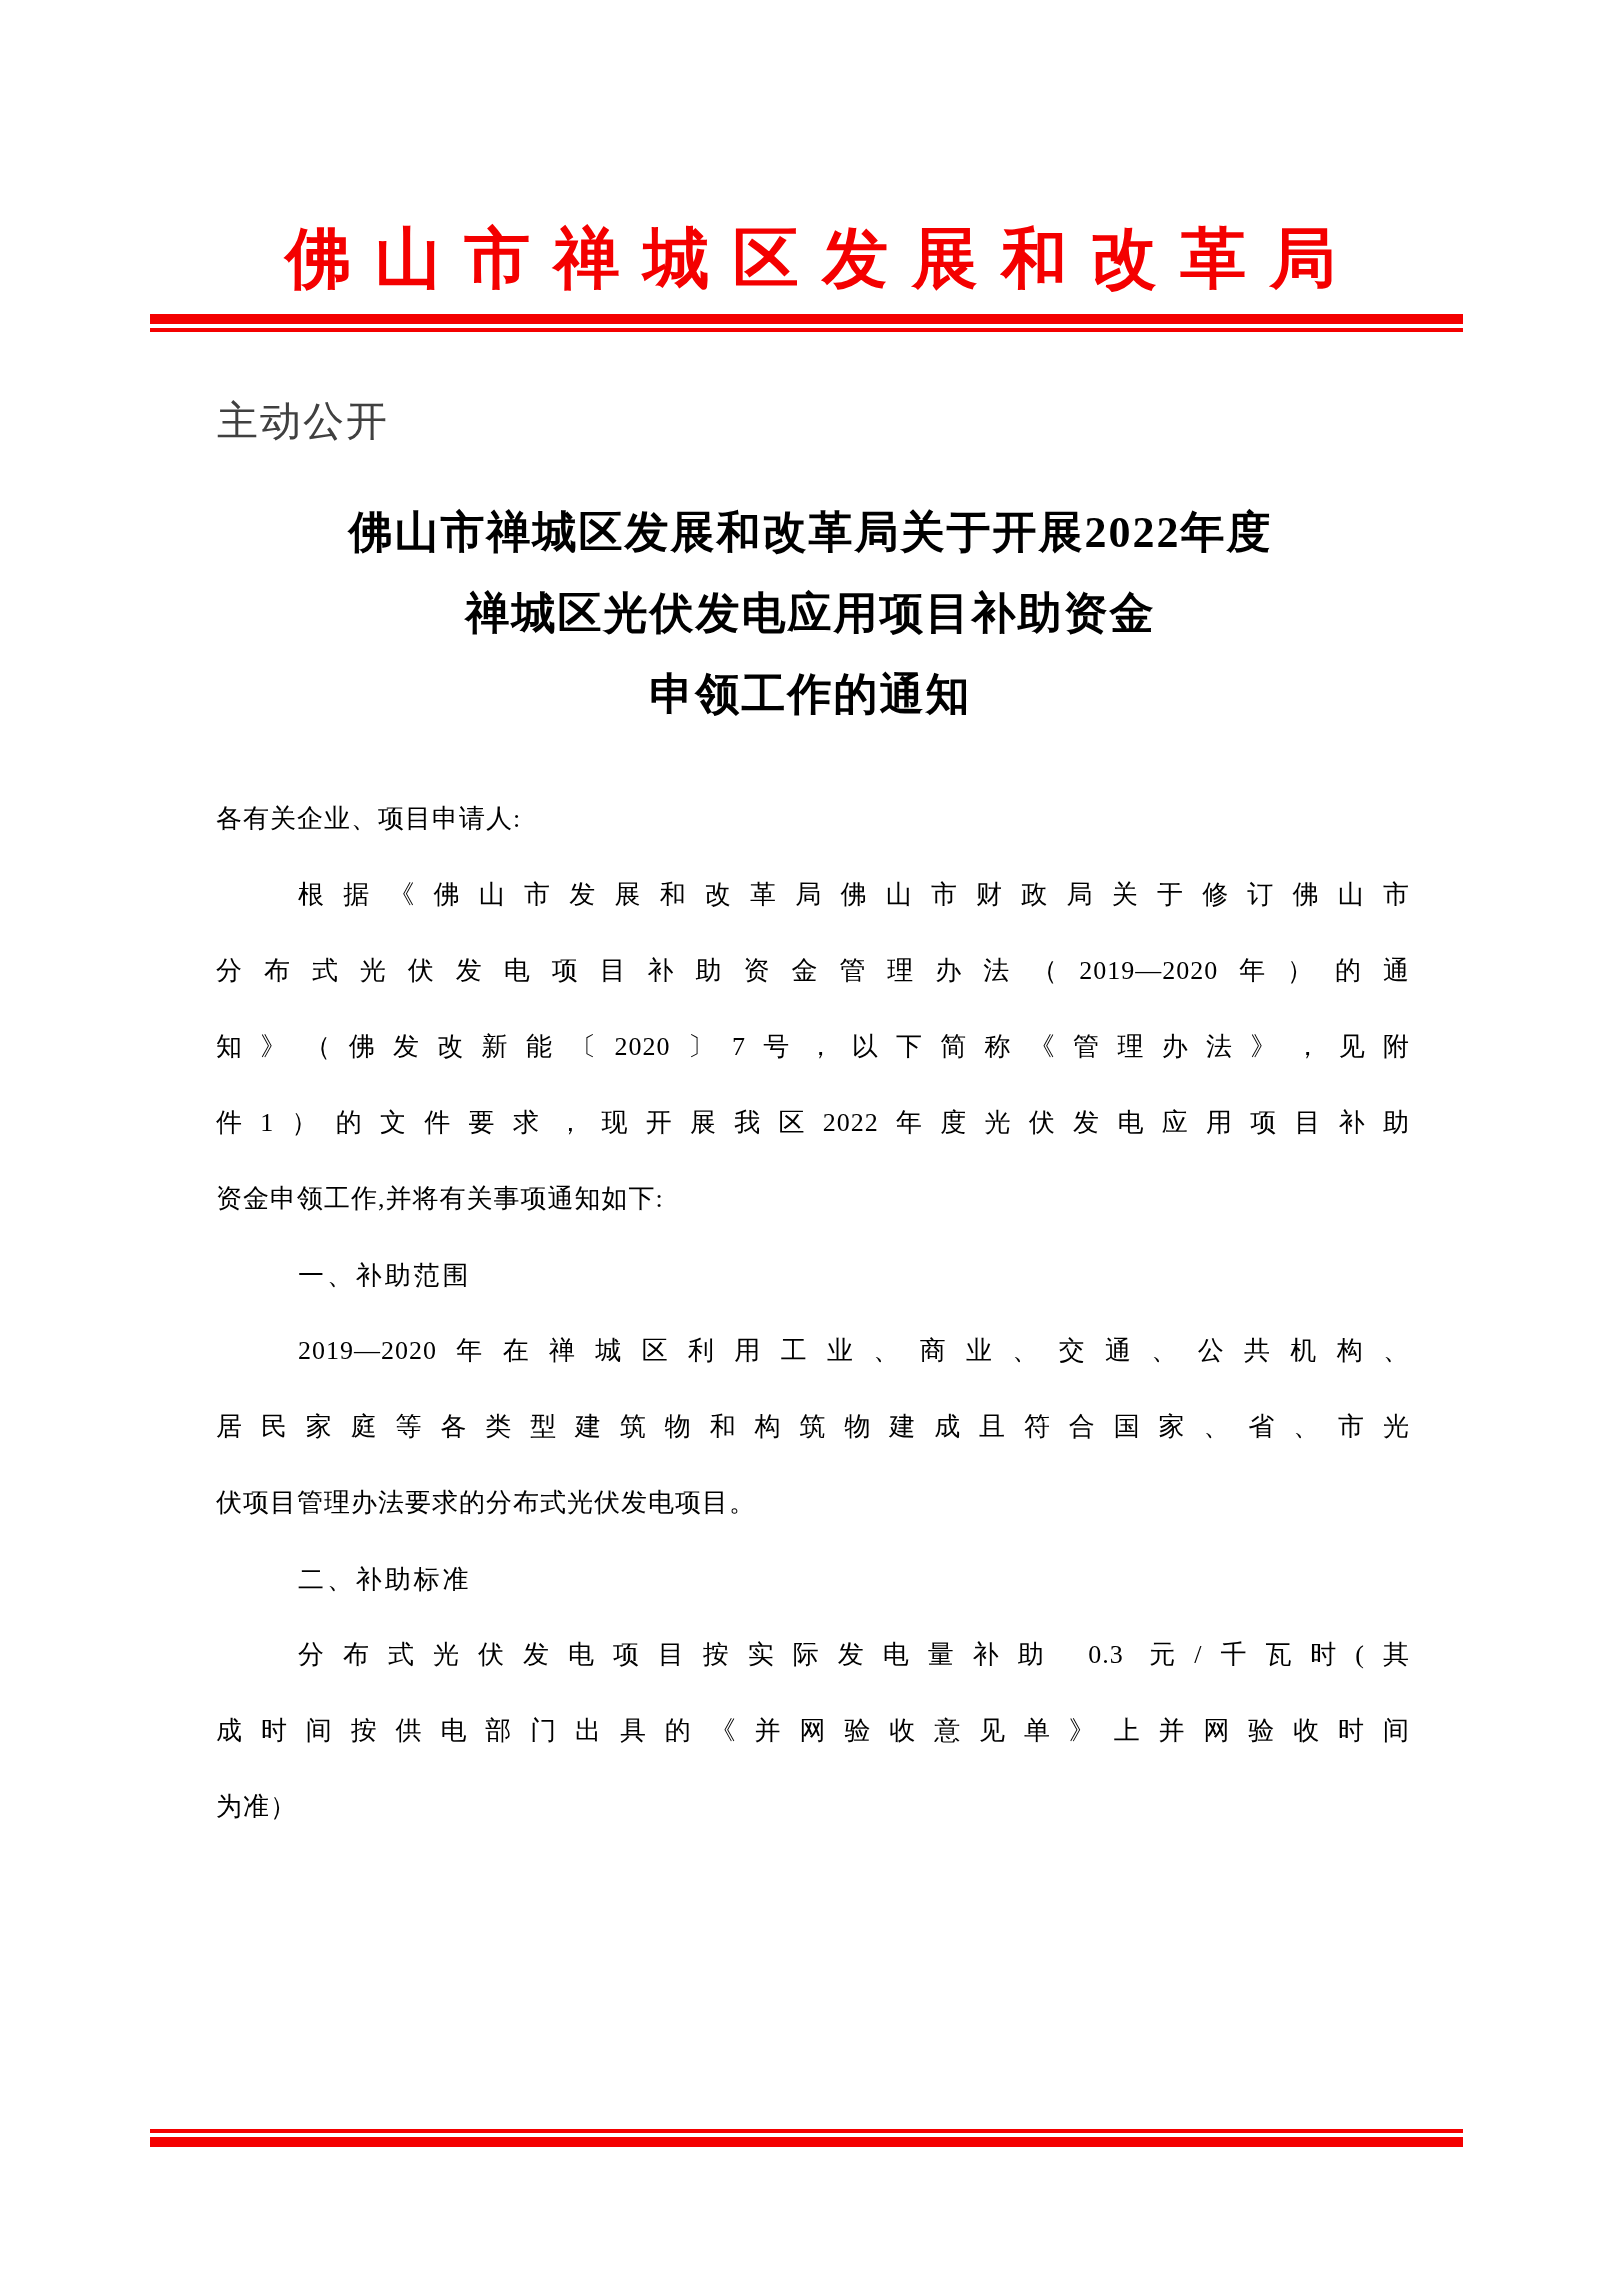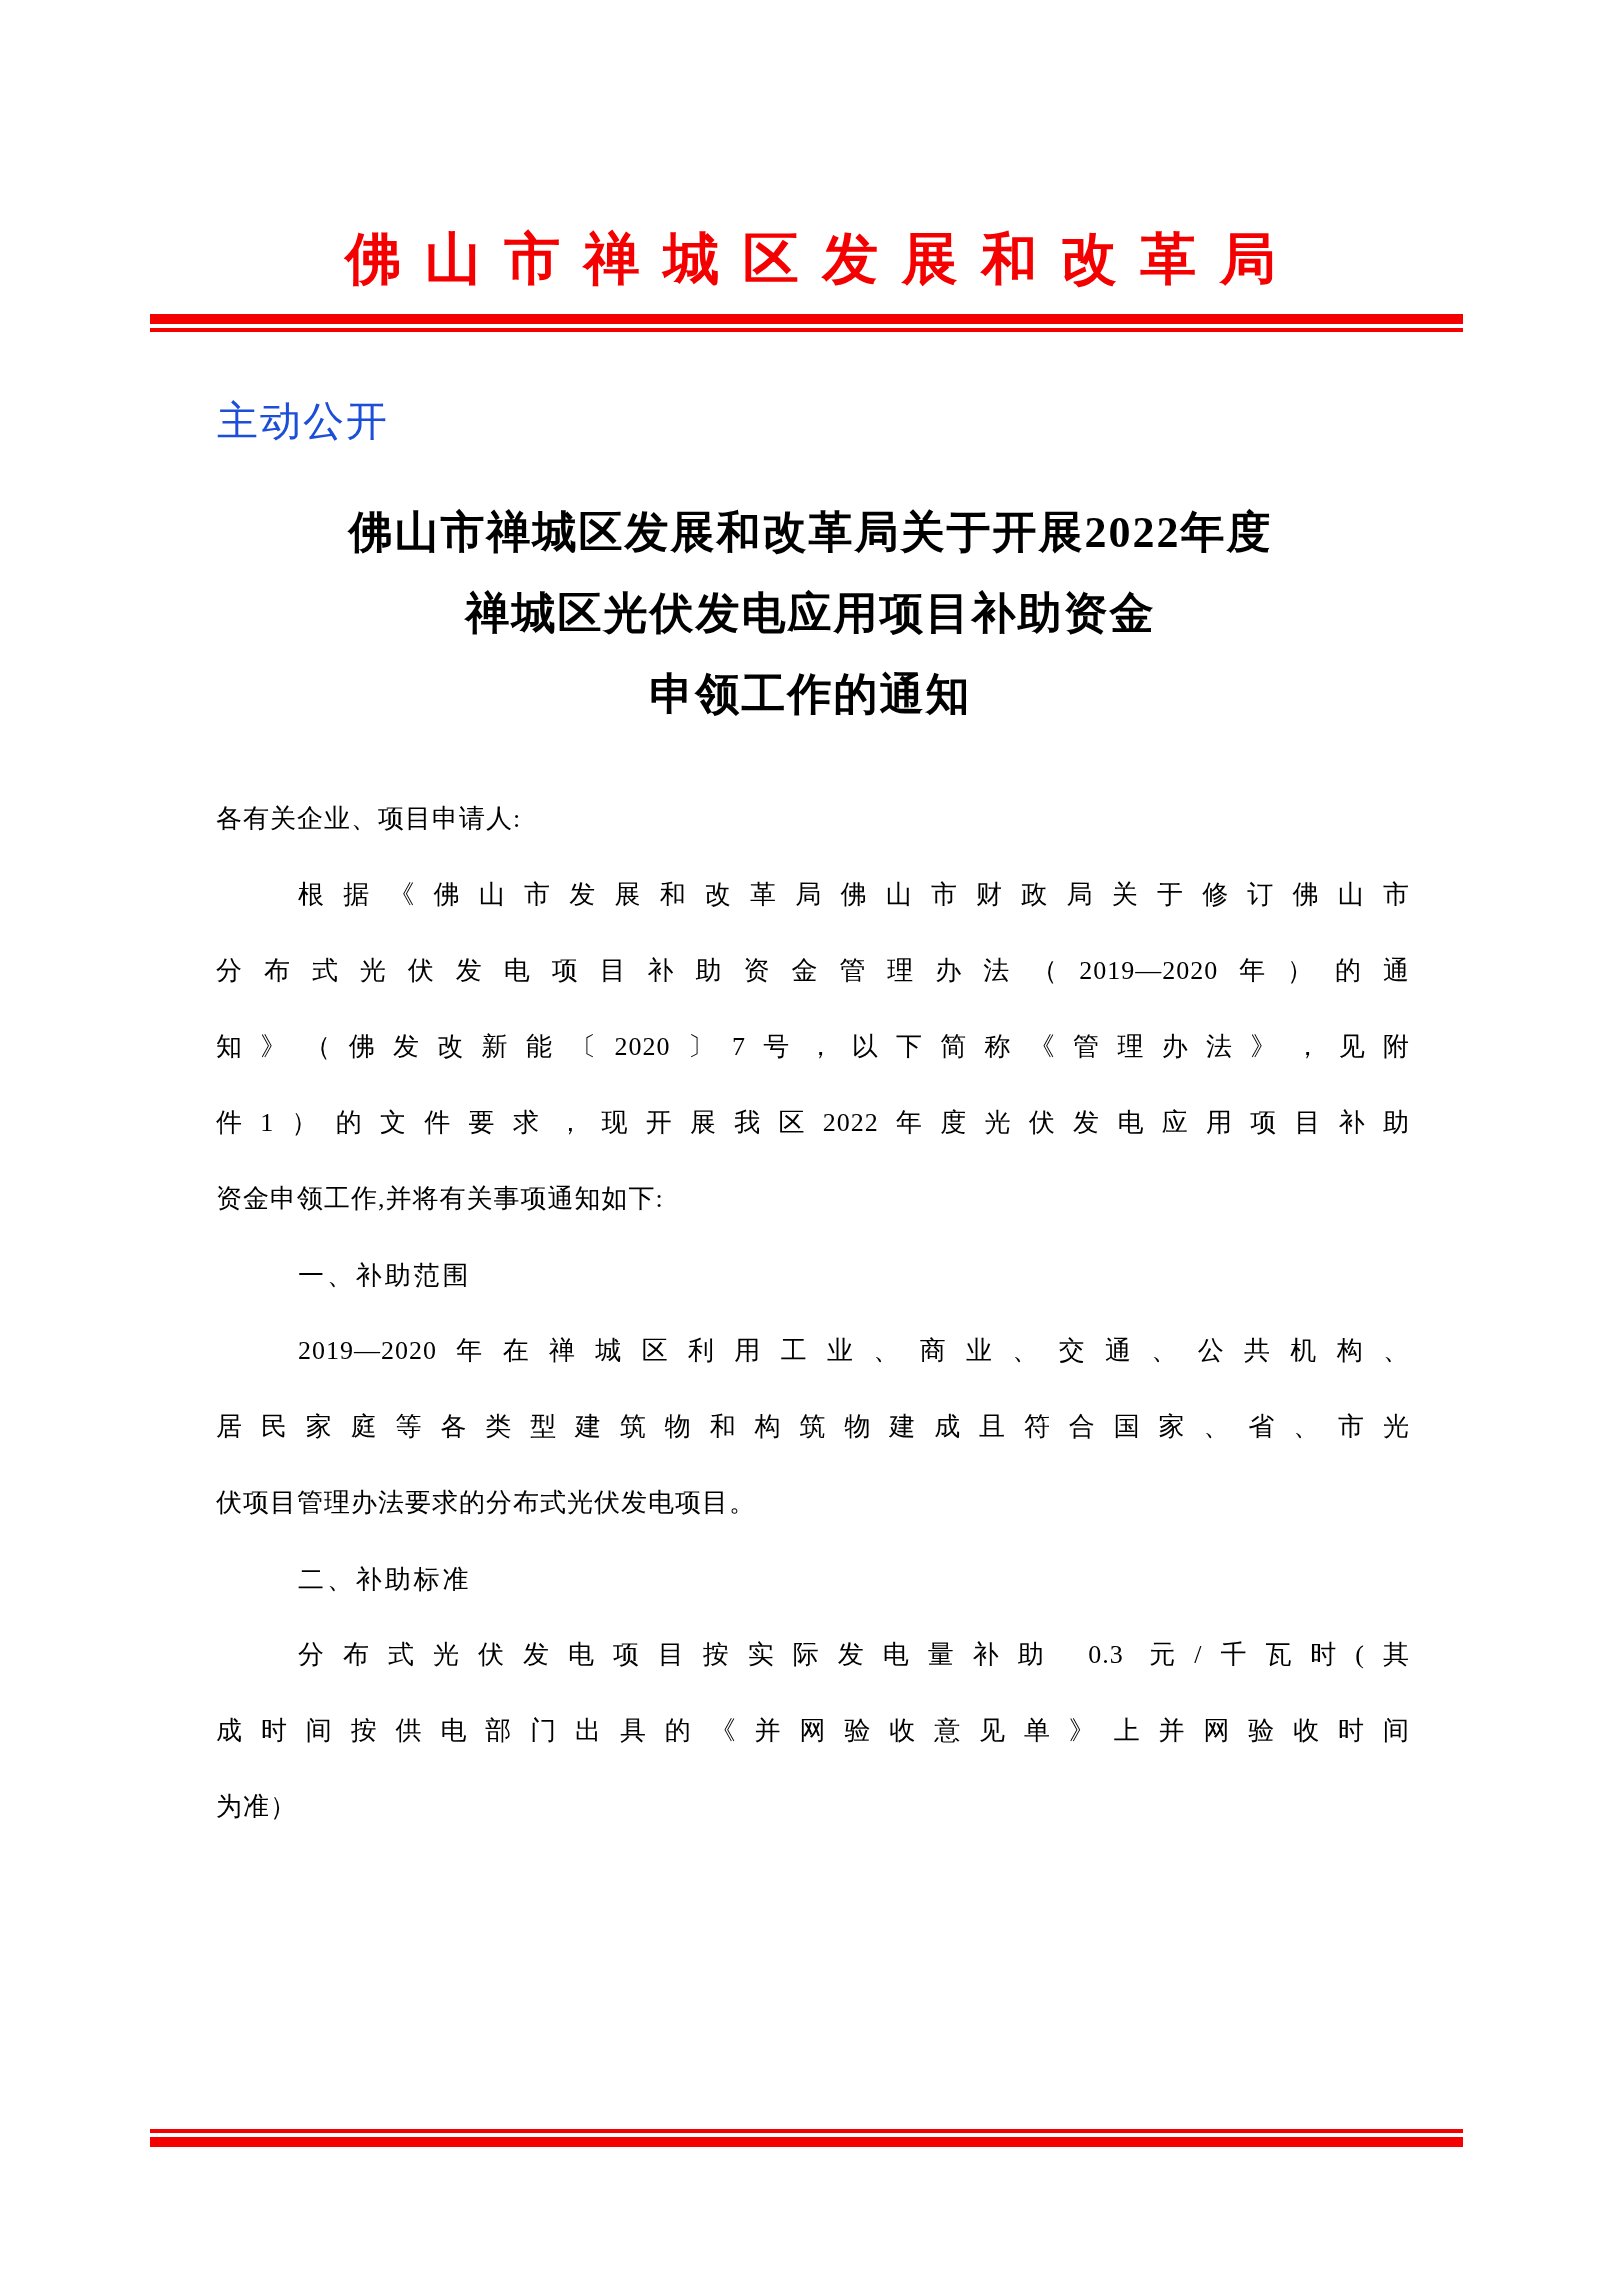--- a/index.html
+++ b/index.html
@@ -10,42 +10,42 @@
     margin:0 auto;
     overflow:hidden;
     font-family:"Liberation Serif","DejaVu Serif",serif;
     color:#000;
     --accent:#f40000;
   }
   
   .masthead{
     position:absolute;top:210px;left:0;width:100%;
     text-align:center;
-    font-size:56px;line-height:98px;
+    font-size:66px;line-height:98px;
     font-weight:bold;
     color:var(--accent);
     letter-spacing:23.5px;
     text-indent:23.5px;
     white-space:nowrap;
     font-family:"Liberation Serif","DejaVu Serif",serif;
   }
   
   .rule{position:absolute;left:150px;width:1313px;}
   .rule-top{top:314px;}
   .rule-bottom{top:2129px;}
   .bar{width:100%;background:var(--accent);}
   .bar-thick{height:9.8px;}
   .bar-thin{height:3.9px;}
   .bar-gap{height:3.9px;background:transparent;}
   
   .disclosure{
     position:absolute;left:217px;top:396px;
     font-family:"Liberation Sans","DejaVu Sans",sans-serif;
     font-size:41px;line-height:51px;
-    color:#1d4ed8;
+    color:#404040;
     letter-spacing:2px;
   }
   
   .doc-title{
     position:absolute;top:492px;left:0;width:100%;
     text-align:center;
     font-weight:bold;
     font-size:44px;line-height:81px;
     letter-spacing:2px;
     font-family:"Liberation Serif","DejaVu Serif",serif;

